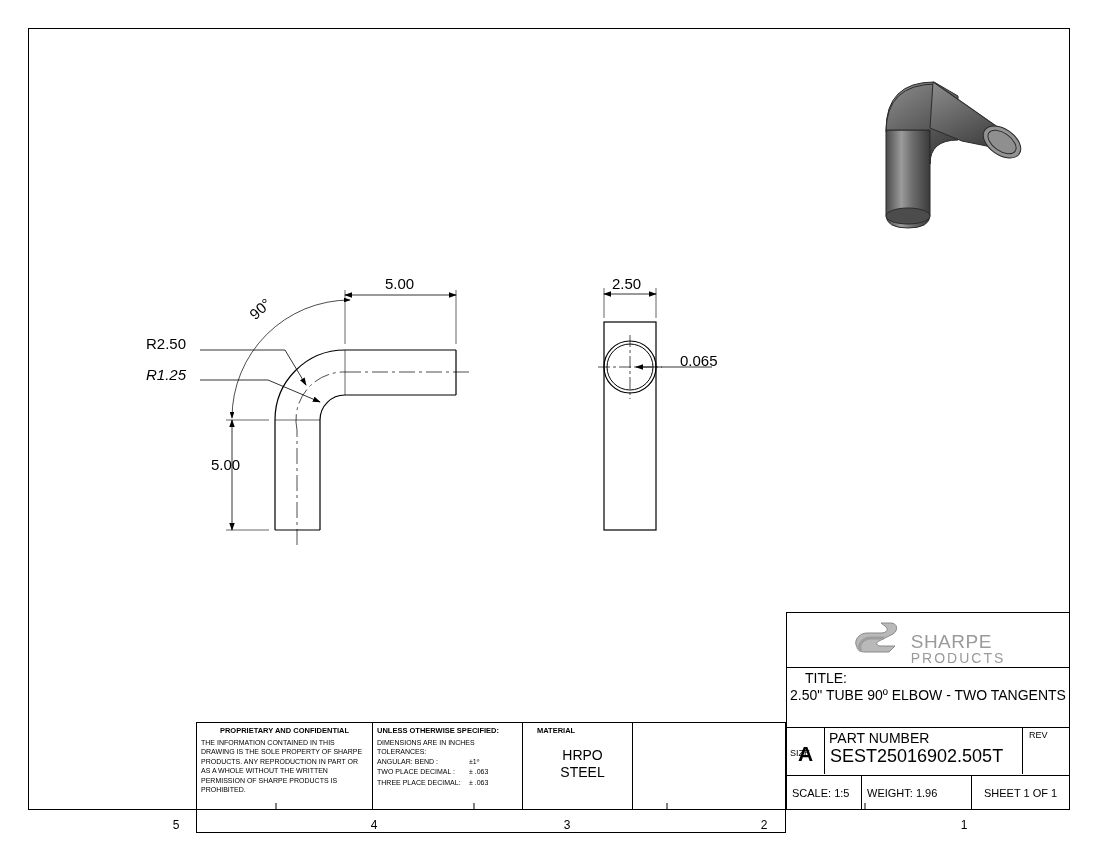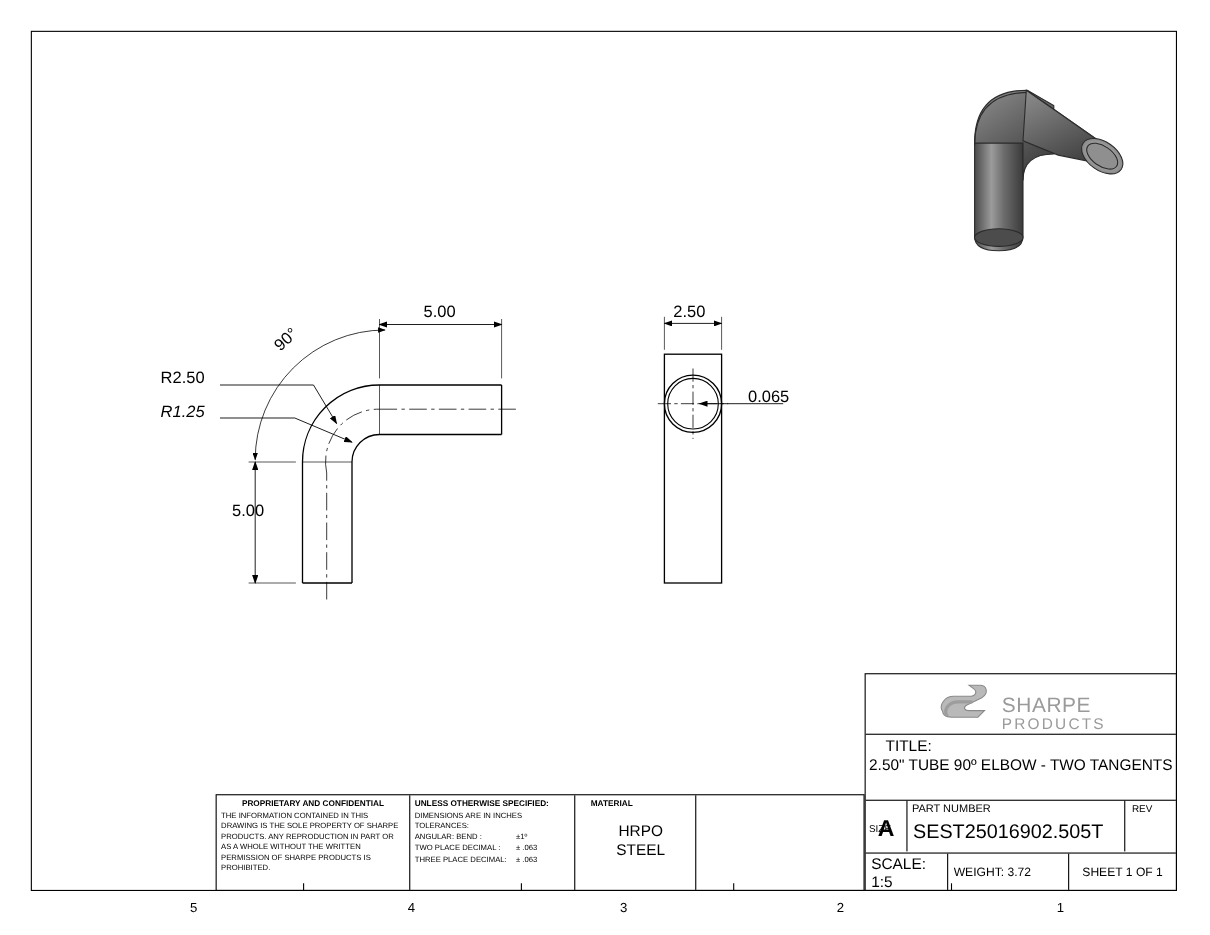--- a/index.html
+++ b/index.html
@@ -125,60 +125,60 @@
   }
   #tb-size .lbl { position:absolute; left: 3px; top: 20px; font-size: 9px;}
   #tb-size .val { position:absolute; left:0; top: 14px; width: 37px; text-align:center; font-size: 21px; font-weight: bold;}
   #tb-pn {
     position: absolute;
     left: 38px; top: 0;
     width: 198px; height: 46px;
     border-right: 1px solid #000;
     box-sizing: border-box;
   }
-  #tb-pn .lbl { position:absolute; left: 4px; top: 2px; font-size: 10px;}
+  #tb-pn .lbl { position:absolute; left: 4px; top: 2px; font-size: 14px;}
   #tb-pn .val { position:absolute; left: 5px; top: 18px; font-size: 18px;}
   #tb-rev {
     position: absolute;
     left: 236px; top: 0;
     width: 46px; height: 46px;
     box-sizing: border-box;
   }
   #tb-rev .lbl { position:absolute; left: 6px; top: 2px; font-size: 9px;}
 
   #tb-row4 {
     position: absolute;
     left: 0; top: 163px;
     width: 282px; height: 33px;
     box-sizing: border-box;
   }
   #tb-scale {
     position: absolute; left: 0; top: 0; width: 75px; height: 33px;
     border-right: 1px solid #000; box-sizing: border-box;
     display:flex; align-items:center; padding-left: 5px;
-    font-size: 14px;
+    font-size: 11px;
   }
   #tb-weight {
     position: absolute; left: 75px; top: 0; width: 110px; height: 33px;
     border-right: 1px solid #000; box-sizing: border-box;
     display:flex; align-items:center; padding-left: 5px;
     font-size: 11px;
   }
   #tb-sheet {
     position: absolute; left: 185px; top: 0; width: 97px; height: 33px;
     box-sizing: border-box;
     display:flex; align-items:center; justify-content:center;
     font-size: 11px;
   }
 
   
   #notes {
     position: absolute;
     left: 196px; top: 722px;
-    width: 590px; height: 88px;
+    width: 590px; height: 111px;
     border: 1px solid #000;
     box-sizing: border-box;
   }
   .ncell {
     position: absolute;
     top: 0;
     height: 86px;
     box-sizing: border-box;
     border-right: 1px solid #000;
   }
@@ -418,18 +418,18 @@
         <div class="val">SEST25016902.505T</div>
       </div>
       <div id="tb-rev">
         <div class="lbl">REV</div>
         <div class="val" style="position:absolute;left:0;top:18px;width:45px;text-align:center;font-size:12px;"></div>
       </div>
     </div>
 
     <div id="tb-row4">
       <div id="tb-scale">SCALE: 1:5</div>
-      <div id="tb-weight">WEIGHT: 3.72</div>
+      <div id="tb-weight">WEIGHT: 1.96</div>
       <div id="tb-sheet">SHEET 1 OF 1</div>
     </div>
   </div>
 
 </div>
 
 </body></html>

